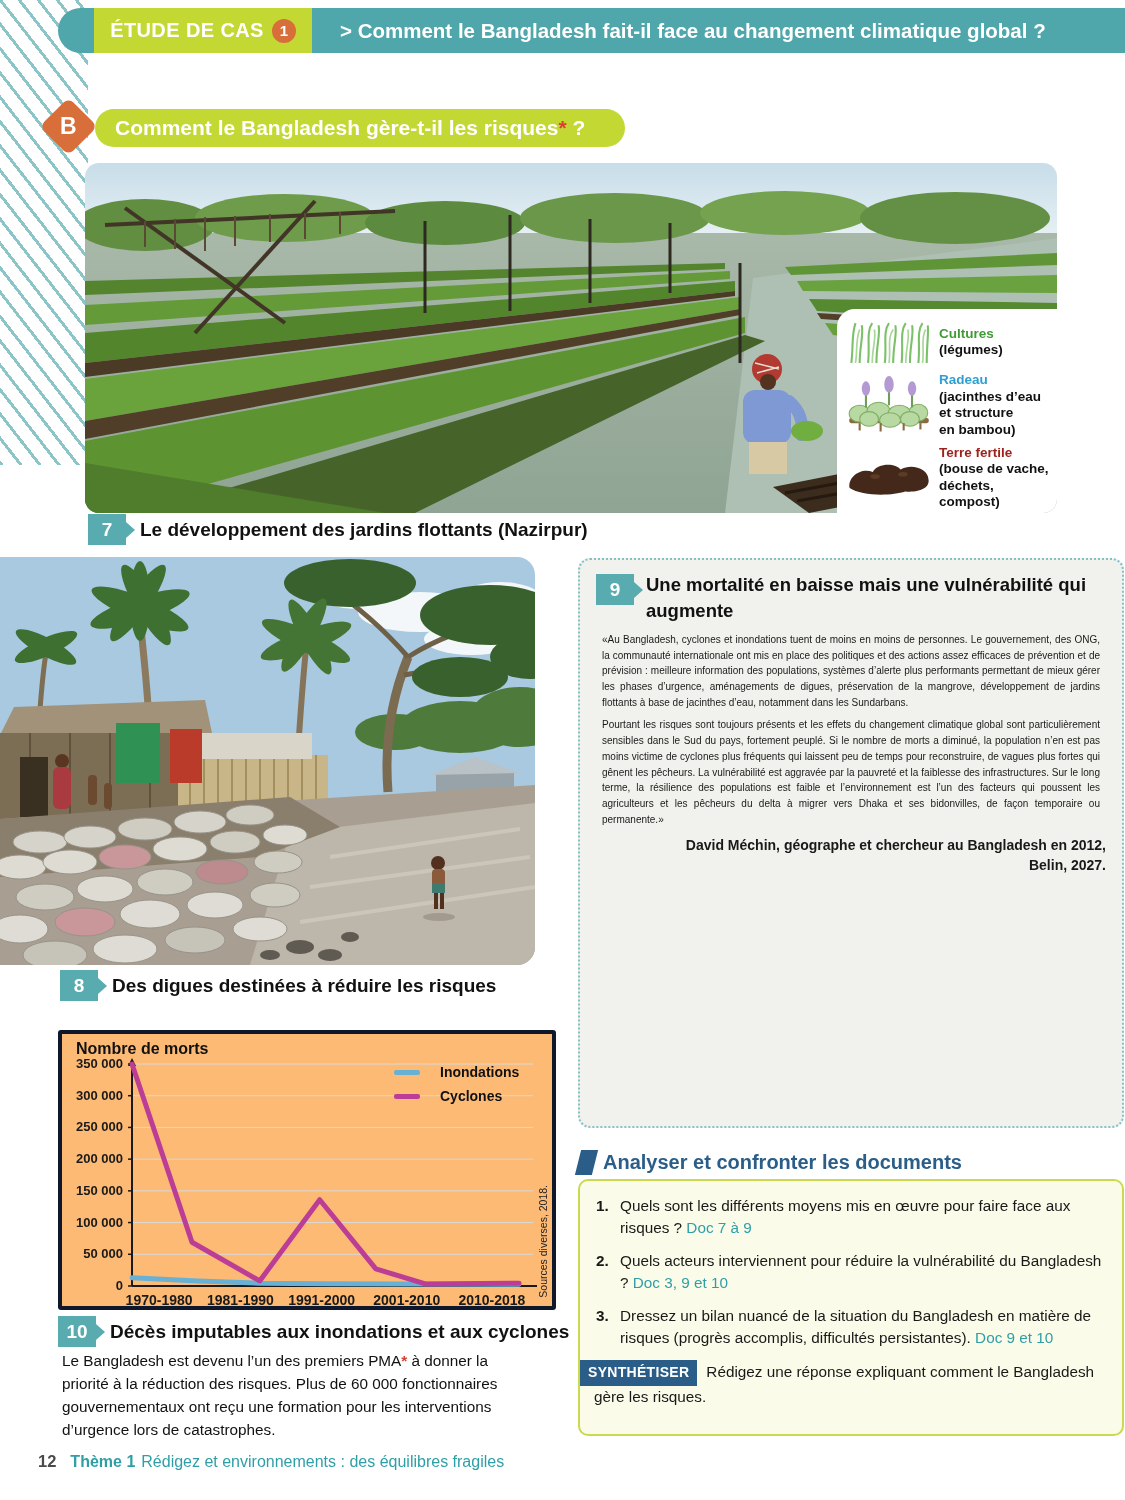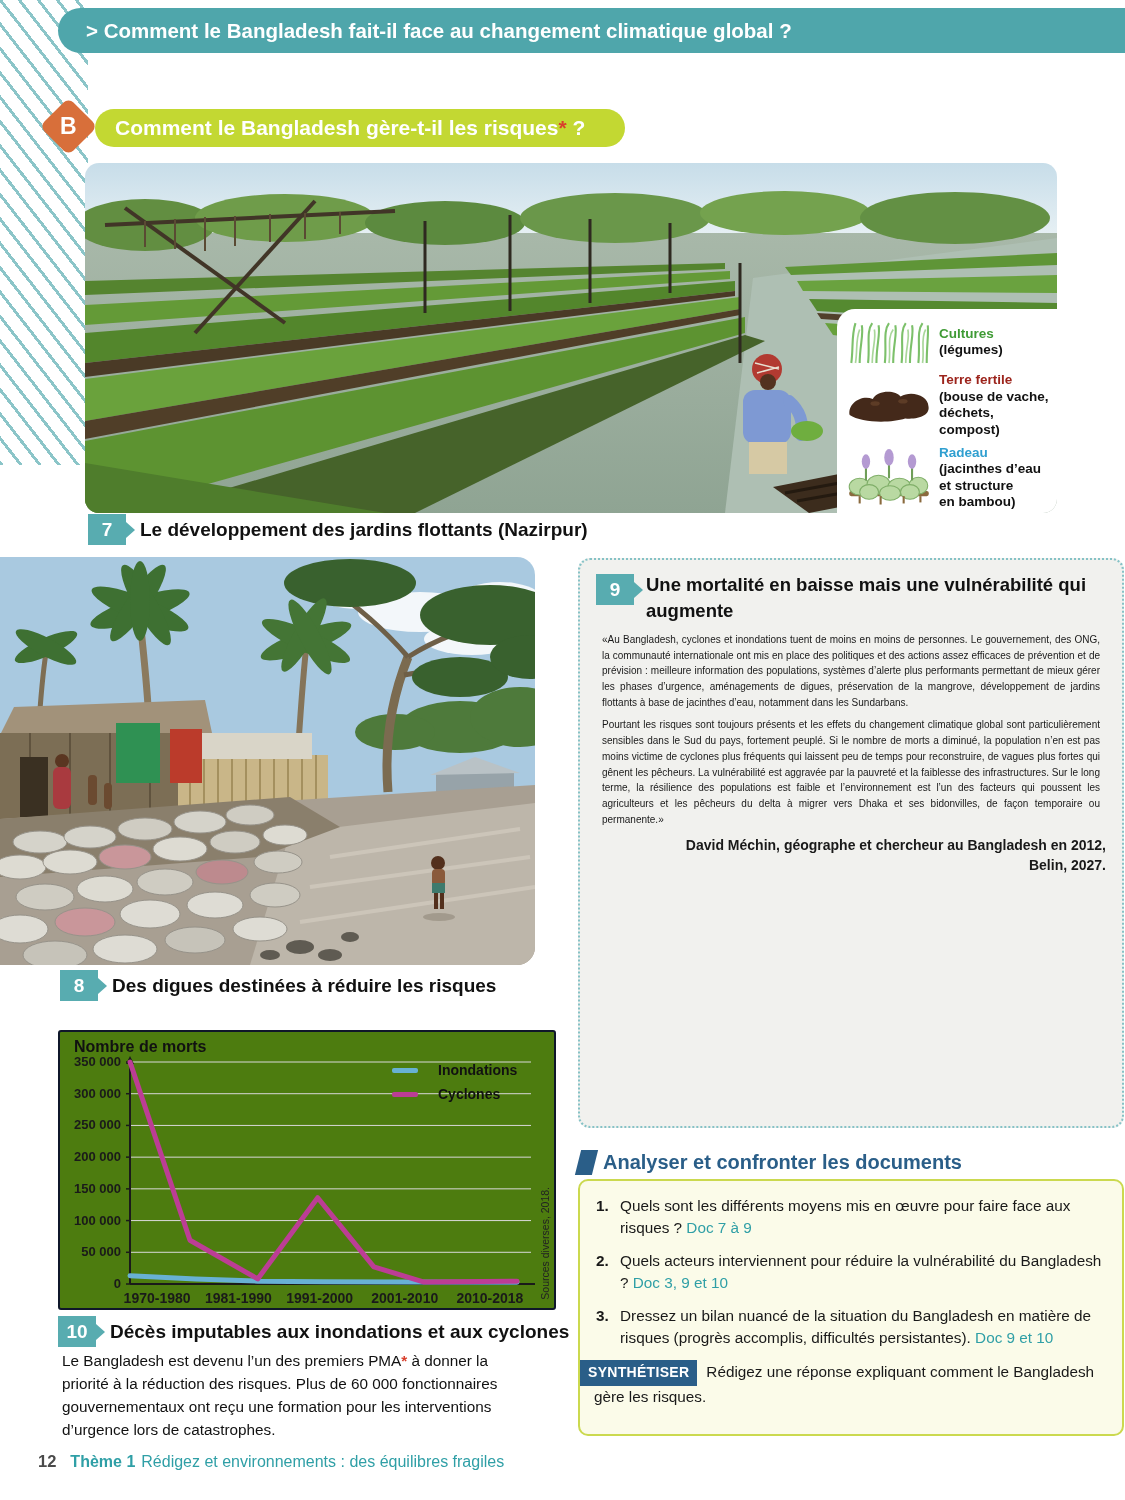--- a/index.html
+++ b/index.html
@@ -55,22 +55,22 @@
 
   
   .doc9{position:absolute;left:578px;top:558px;width:546px;height:570px;background:#f1f1ee;
         border:2px dotted #85c2c6;border-radius:12px;box-sizing:border-box;padding:12px 16px;}
   .doc9 .docbadge{float:left;margin:2px 12px 4px 0;}
   .doc9 h3{margin:0 0 8px 0;font-size:18.5px;font-weight:700;line-height:1.4;color:#111;}
   .doc9 p{margin:6px;font-size:10px;line-height:1.585;text-align:justify;color:#191919;}
   .doc9 .source{margin-top:8px;text-align:right;font-size:14px;font-weight:700;line-height:1.4;color:#191919;}
 
   
-  .chartbox{position:absolute;left:58px;top:1030px;width:498px;height:280px;background:#4d7c0f;
-            border:2px solid #0f172a;border-radius:3px;box-sizing:border-box;}
+  .chartbox{position:absolute;left:58px;top:1030px;width:498px;height:280px;background:#fdba74;
+            border:4px solid #0f172a;border-radius:3px;box-sizing:border-box;}
   .chart-title{position:absolute;left:14px;top:6px;font-size:16px;font-weight:700;color:#111;}
   .chart-svg{position:absolute;left:0;top:22px;}
   .chart-legend{position:absolute;left:332px;top:30px;}
   .chart-legend .row{display:flex;align-items:center;gap:20px;margin-bottom:8px;}
   .chart-legend .swatch{width:26px;height:5px;border-radius:2px;}
   .chart-legend .lbl{font-size:14px;font-weight:700;color:#111;}
   .chart-source{position:absolute;right:3px;bottom:8px;font-size:10.5px;color:#222;
                 writing-mode:vertical-rl;transform:rotate(180deg);}
 
   .para10{position:absolute;left:62px;top:1350px;width:472px;font-size:15.3px;line-height:1.5;color:#111;}
@@ -94,20 +94,24 @@
   .footer .tlabel{font-weight:700;margin-right:6px;}
 </style>
 </head>
 <body>
 
 <div class="page">
 
   <div class="stripes"></div>
 
   <div class="band">
+    <div class="kicker">
+      <span class="kicker-label">ÉTUDE DE CAS</span>
+      <span class="kicker-num">1</span>
+    </div>
     <div class="band-question">&gt; Comment le Bangladesh fait-il face au changement climatique global ?</div>
   </div>
 
   <div class="b-diamond">
     <span>B</span>
   </div>
   <div class="b-bar"><span>Comment le Bangladesh gère-t-il les risques</span><span class="red-star">*</span><span> ?</span></div>
 
   <div class="photo7">
     <svg viewBox="0 0 972 350" preserveAspectRatio="none">
@@ -204,31 +208,20 @@
             <g stroke="#a9d79a" stroke-width="1.6" fill="none">
               <path d="M10,42 C12,30 10,20 14,10"></path>
                 <path d="M26,42 C26,28 30,18 28,10"></path>
                 <path d="M42,42 C44,30 40,18 46,10"></path>
               <path d="M58,42 C58,28 62,18 60,10"></path>
                 <path d="M74,42 C76,30 72,18 77,10"></path>
             </g>
           </svg>
         </span>
         <span class="leg-text"><span class="c-green">Cultures</span><span> (légumes)</span></span>
-      </div>
-      <div class="leg-item">
-        <span class="leg-icon">
-          <svg width="76" height="34" viewBox="0 0 76 34">
-            <path d="M4,26 C2,16 14,8 24,12 C28,4 44,4 48,10 C58,4 72,10 72,18 C74,26 64,30 52,29 C40,33 14,33 4,26 Z" fill="#44291a"></path>
-            <ellipse cx="26" cy="16" rx="4" ry="2" fill="#5d3c26"></ellipse>
-              <ellipse cx="50" cy="14" rx="4" ry="2" fill="#5d3c26"></ellipse>
-          </svg>
-        </span>
-        <span class="leg-text"><span class="c-red">Terre fertile</span><br><span>(bouse de vache,
-déchets, compost)</span></span>
       </div>
       <div class="leg-item">
         <span class="leg-icon">
           <svg width="84" height="56" viewBox="0 0 84 56">
             <rect x="4" y="40" width="76" height="5" rx="2" fill="#8a6a3e"></rect>
             <g fill="#b9d9a2" stroke="#7fae68" stroke-width="1">
               <ellipse cx="14" cy="36" rx="10" ry="8"></ellipse>
                 <ellipse cx="32" cy="34" rx="11" ry="9"></ellipse>
               <ellipse cx="52" cy="36" rx="11" ry="8"></ellipse>
                 <ellipse cx="70" cy="35" rx="9" ry="8"></ellipse>
@@ -250,20 +243,31 @@
                 <path d="M14,45 v7"></path>
                 <path d="M34,45 v8"></path>
                 <path d="M56,45 v7"></path>
                 <path d="M72,45 v6"></path>
               </g>
           </svg>
         </span>
         <span class="leg-text"><span class="c-blue">Radeau</span><br><span>(jacinthes d’eau
 et structure
 en bambou)</span></span>
+      </div>
+      <div class="leg-item">
+        <span class="leg-icon">
+          <svg width="76" height="34" viewBox="0 0 76 34">
+            <path d="M4,26 C2,16 14,8 24,12 C28,4 44,4 48,10 C58,4 72,10 72,18 C74,26 64,30 52,29 C40,33 14,33 4,26 Z" fill="#44291a"></path>
+            <ellipse cx="26" cy="16" rx="4" ry="2" fill="#5d3c26"></ellipse>
+              <ellipse cx="50" cy="14" rx="4" ry="2" fill="#5d3c26"></ellipse>
+          </svg>
+        </span>
+        <span class="leg-text"><span class="c-red">Terre fertile</span><br><span>(bouse de vache,
+déchets, compost)</span></span>
       </div>
     </div>
   </div>
 
   <div class="caption cap7">
     <span class="docbadge">7</span>
     <span>Le développement des jardins flottants (Nazirpur)</span>
   </div>
 
   <div class="photo8">

